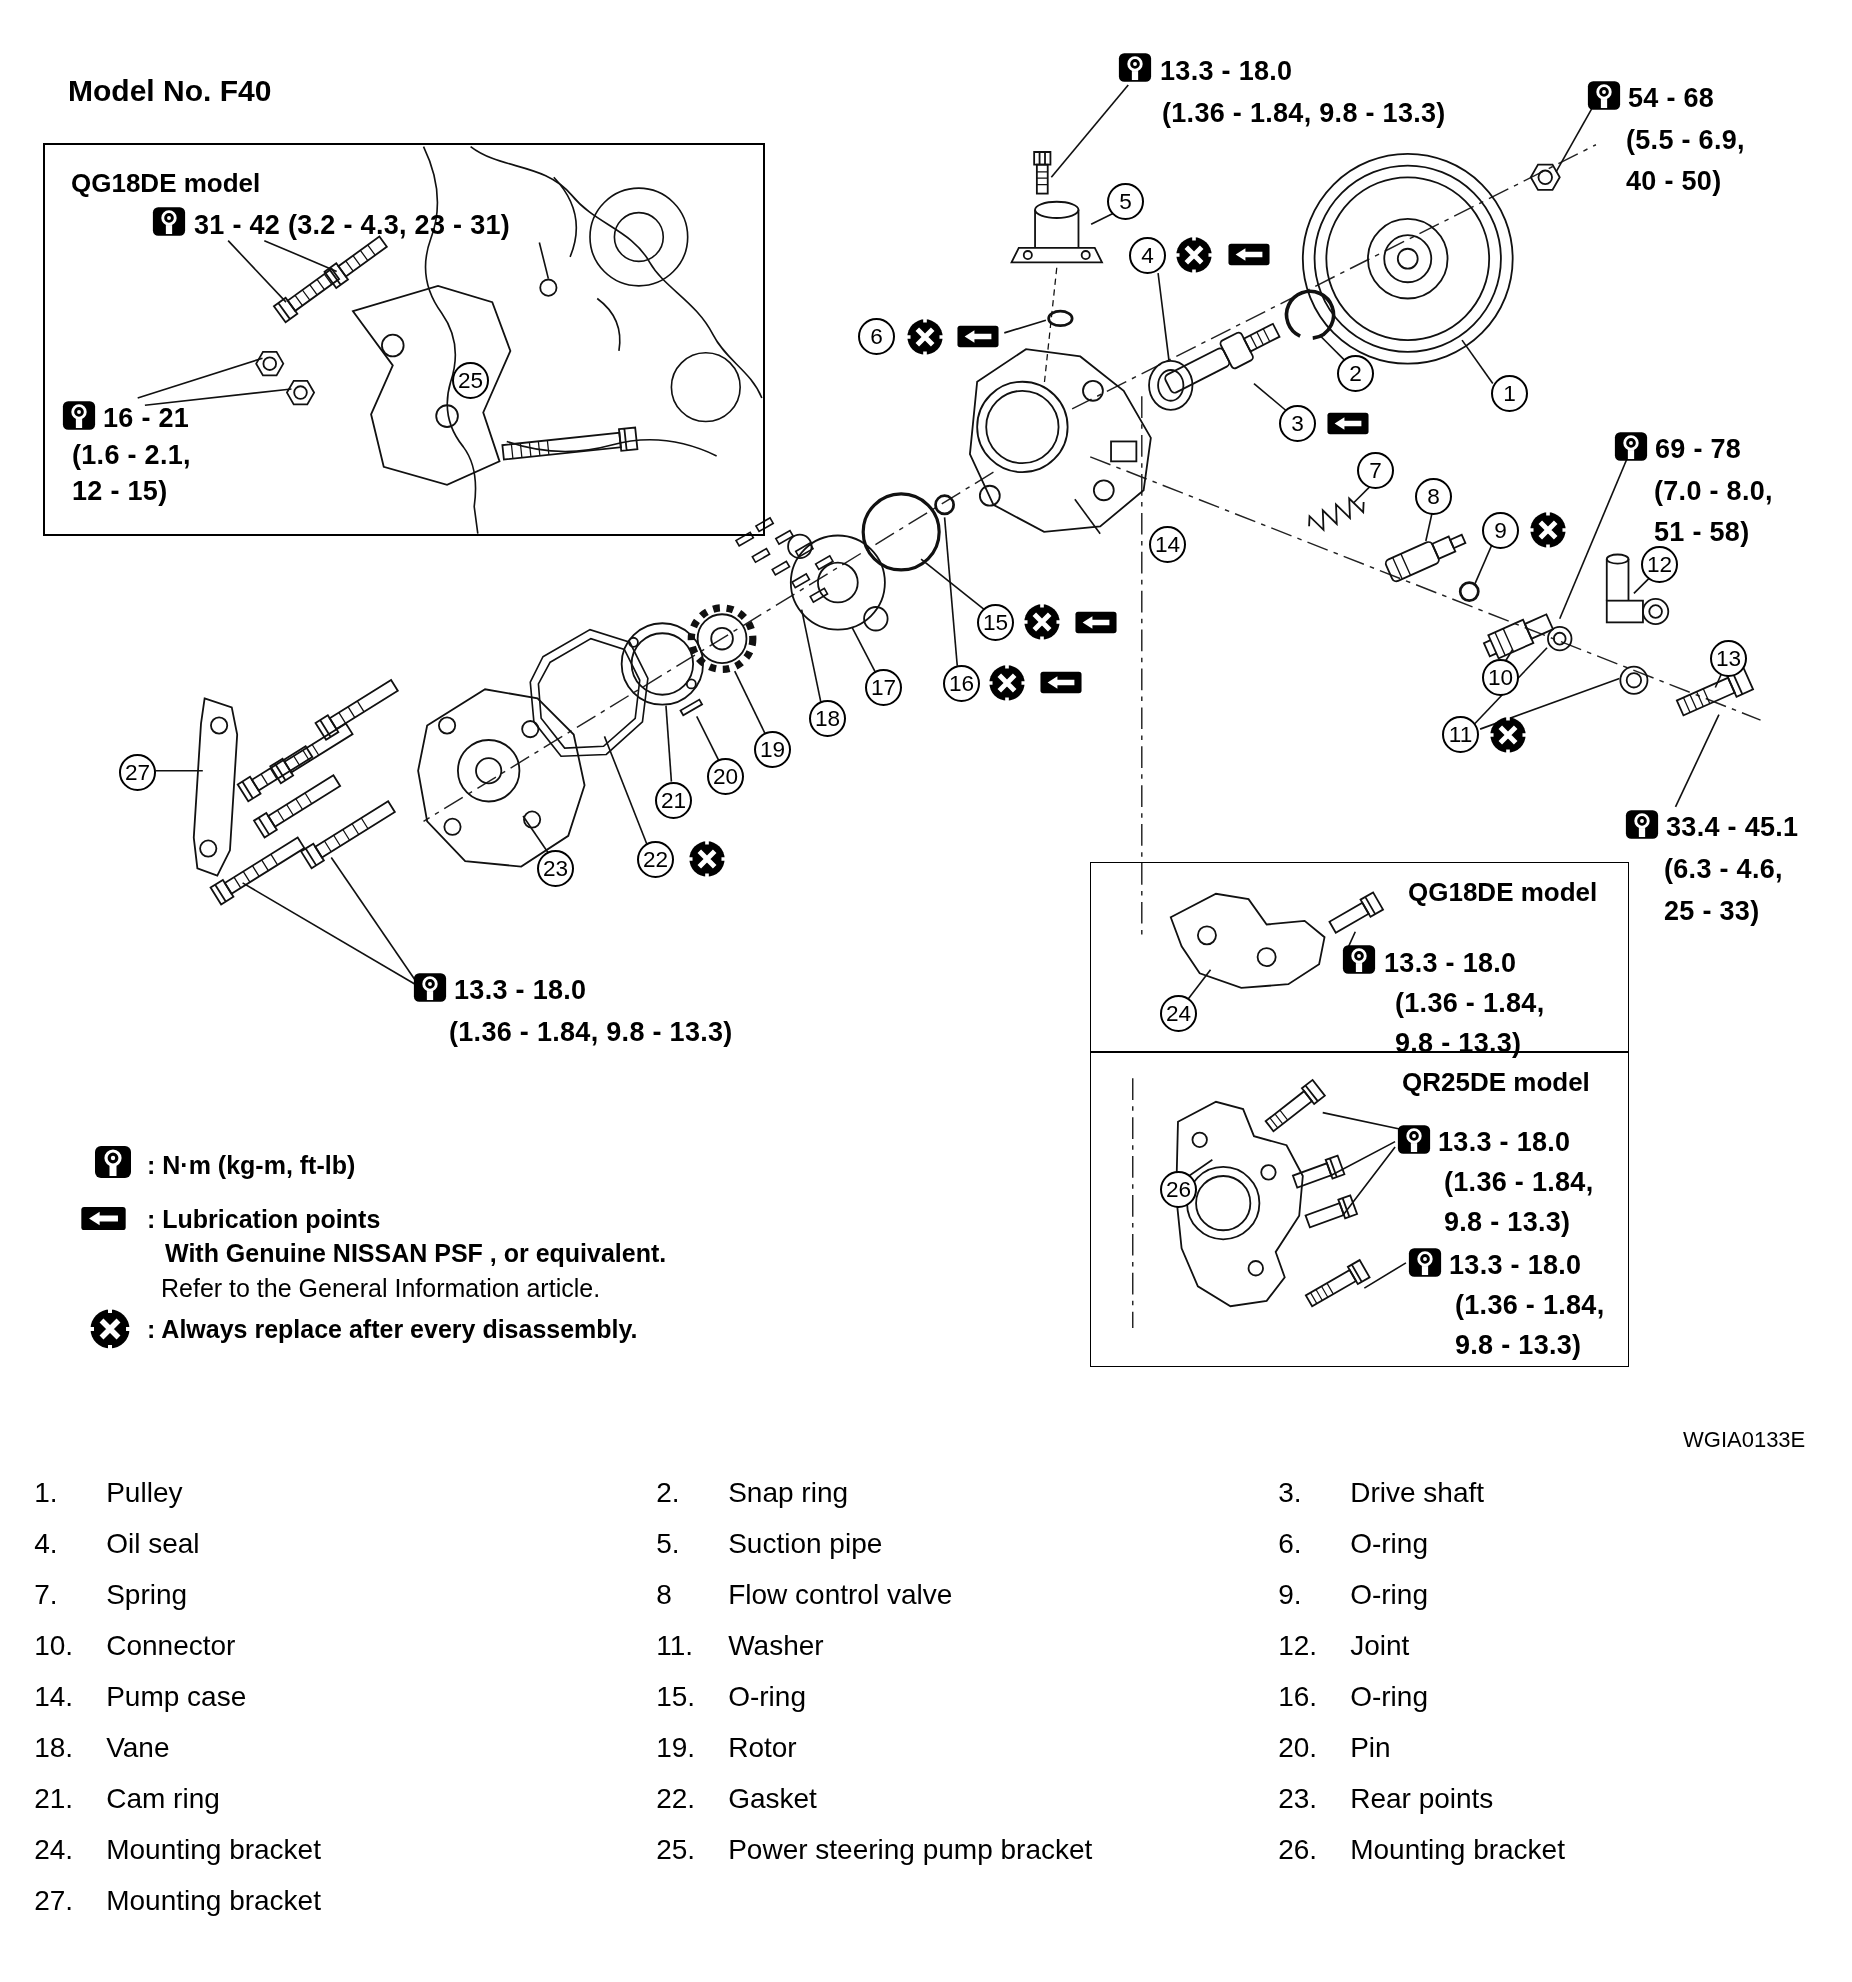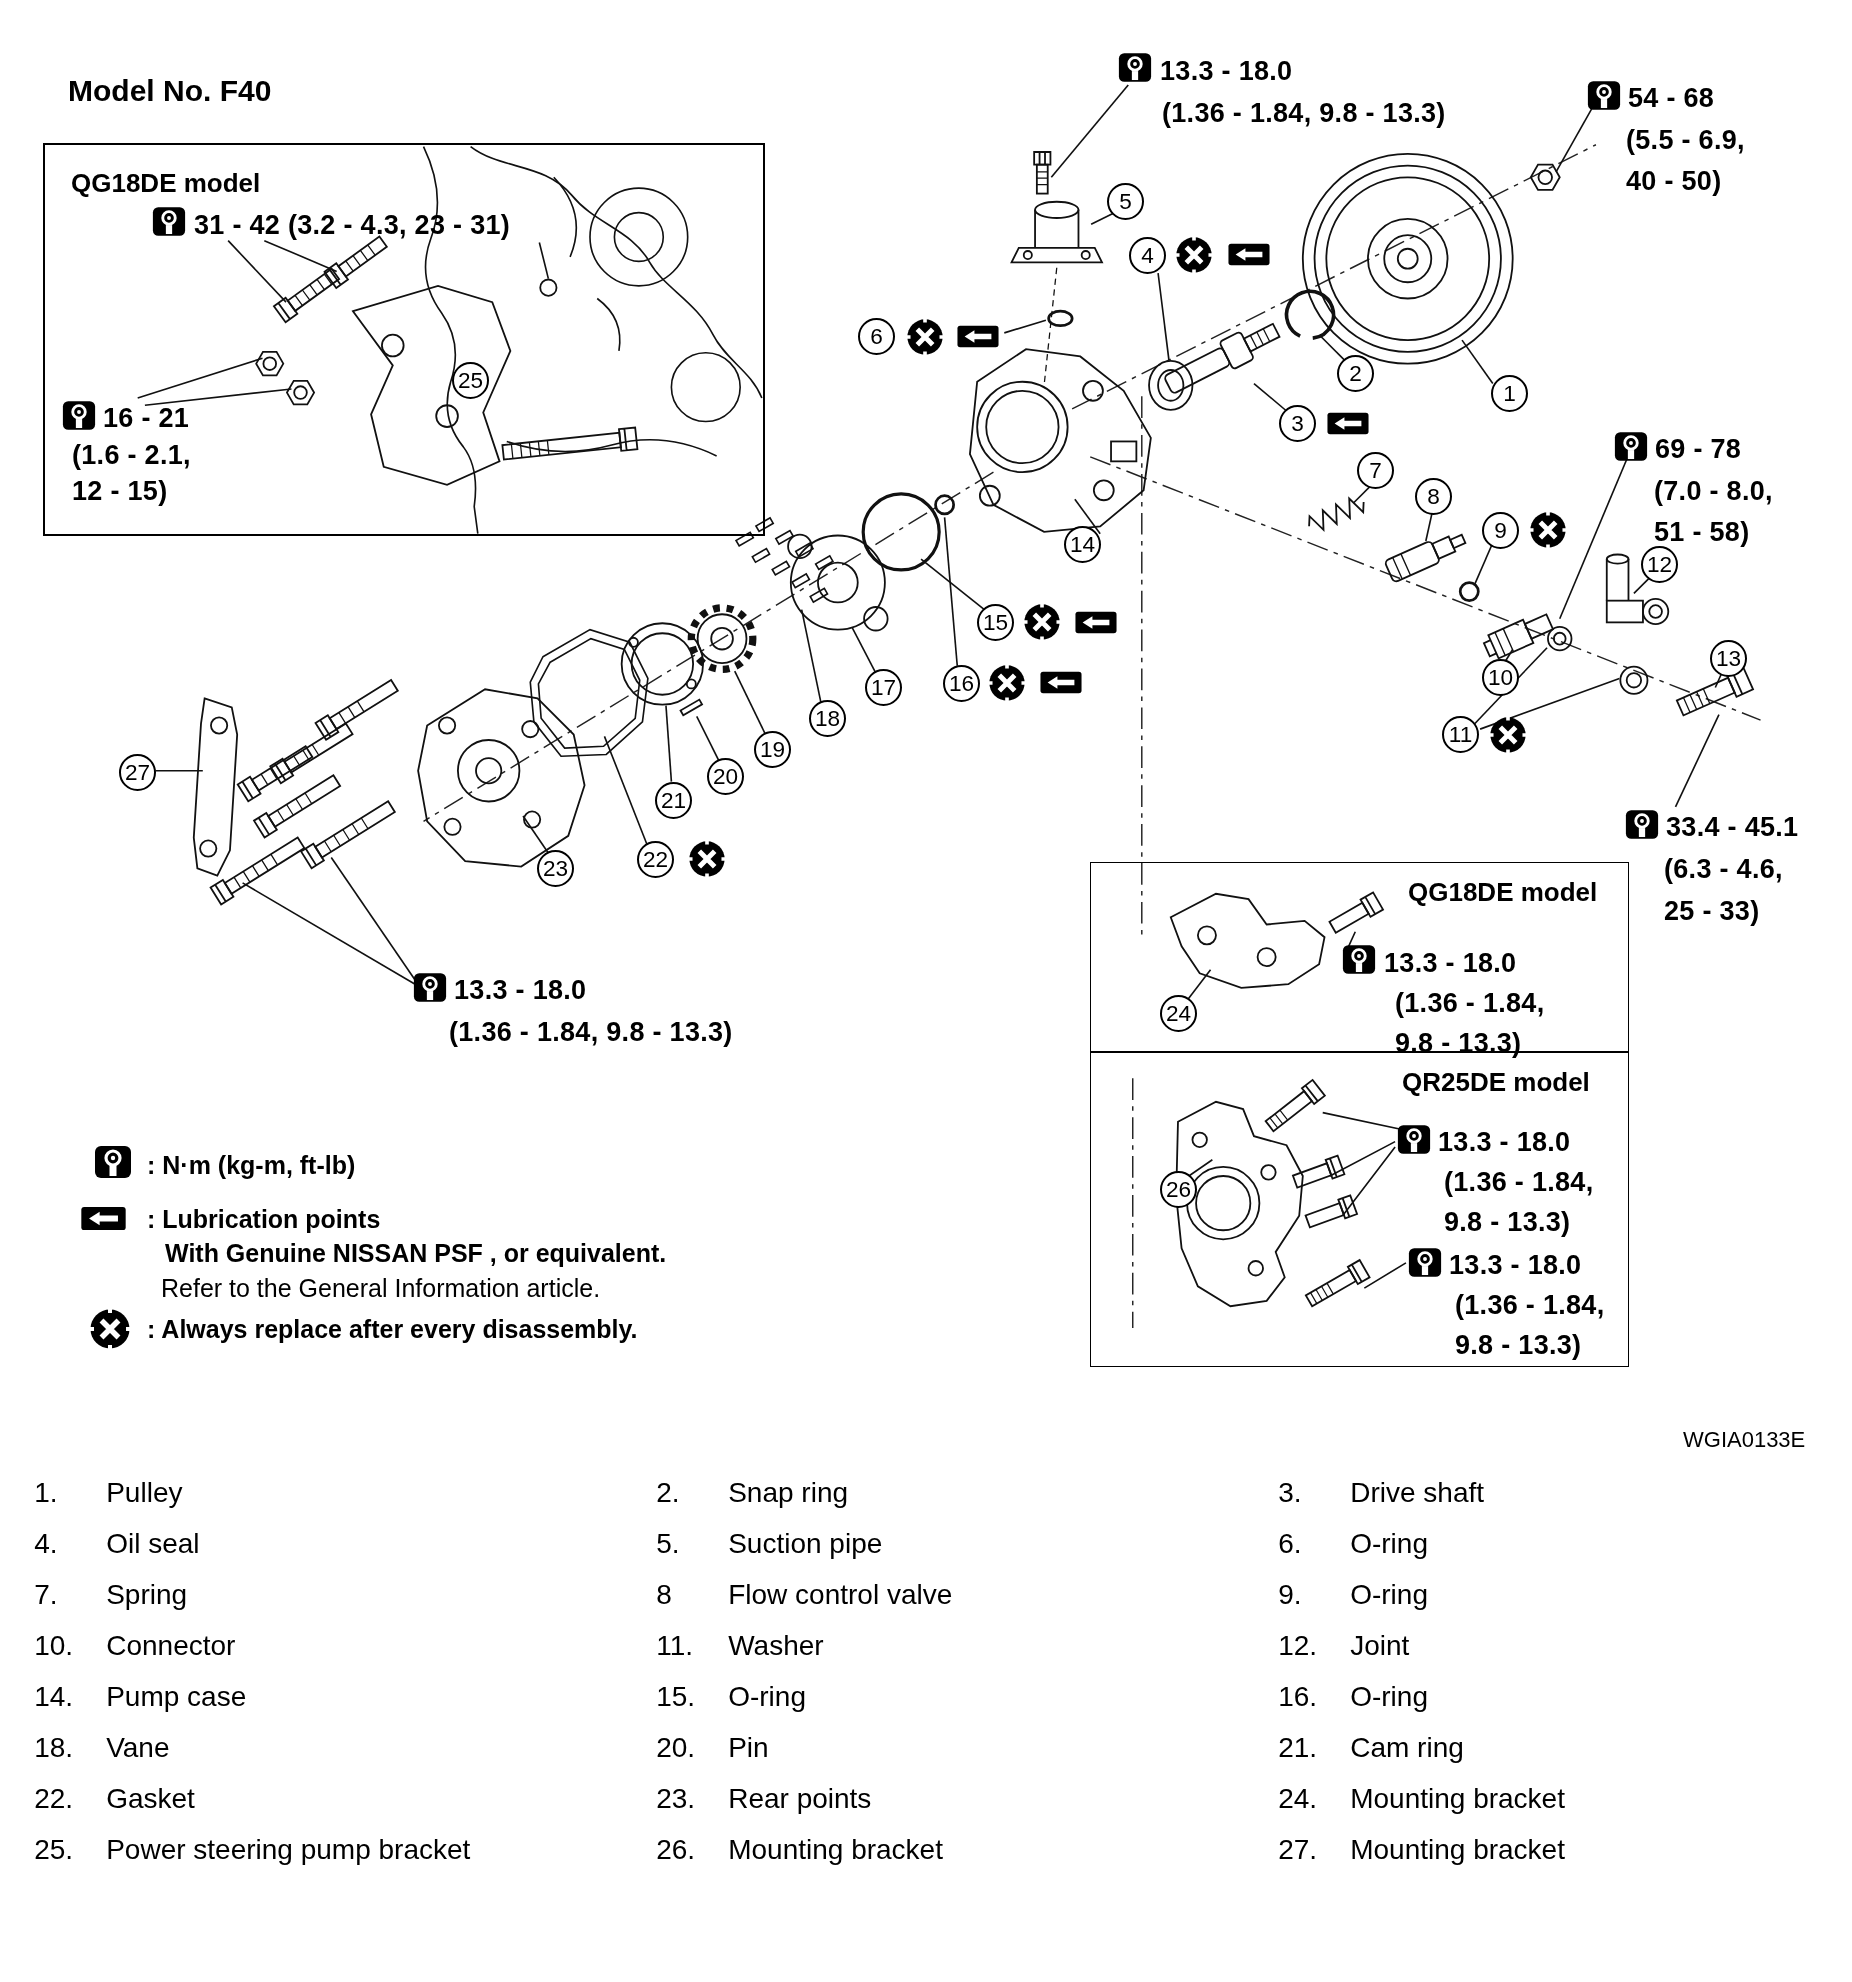--- a/index.html
+++ b/index.html
@@ -488,21 +488,21 @@
     </div>
   <div class="callout" style="left:1442px;top:716px">
       <span>11</span>
     </div>
   <div class="callout" style="left:1641px;top:546px">
       <span>12</span>
     </div>
   <div class="callout" style="left:1710px;top:640px">
       <span>13</span>
     </div>
-  <div class="callout" style="left:1064px;top:526px">
+  <div class="callout" style="left:1149px;top:526px">
       <span>14</span>
     </div>
   <div class="callout" style="left:977px;top:604px">
       <span>15</span>
     </div>
   <div class="callout" style="left:943px;top:665px">
       <span>16</span>
     </div>
   <div class="callout" style="left:865px;top:669px">
       <span>17</span>
@@ -685,20 +685,24 @@
       </div>
     <div class="part">
         <span class="pnum">16.</span>
         <span class="pname">O-ring</span>
       </div>
     <div class="part">
         <span class="pnum">18.</span>
         <span class="pname">Vane</span>
       </div>
     <div class="part">
+        <span class="pnum">19.</span>
+        <span class="pname">Rotor</span>
+      </div>
+    <div class="part">
         <span class="pnum">20.</span>
         <span class="pname">Pin</span>
       </div>
     <div class="part">
         <span class="pnum">21.</span>
         <span class="pname">Cam ring</span>
       </div>
     <div class="part">
         <span class="pnum">22.</span>
         <span class="pname">Gasket</span>

